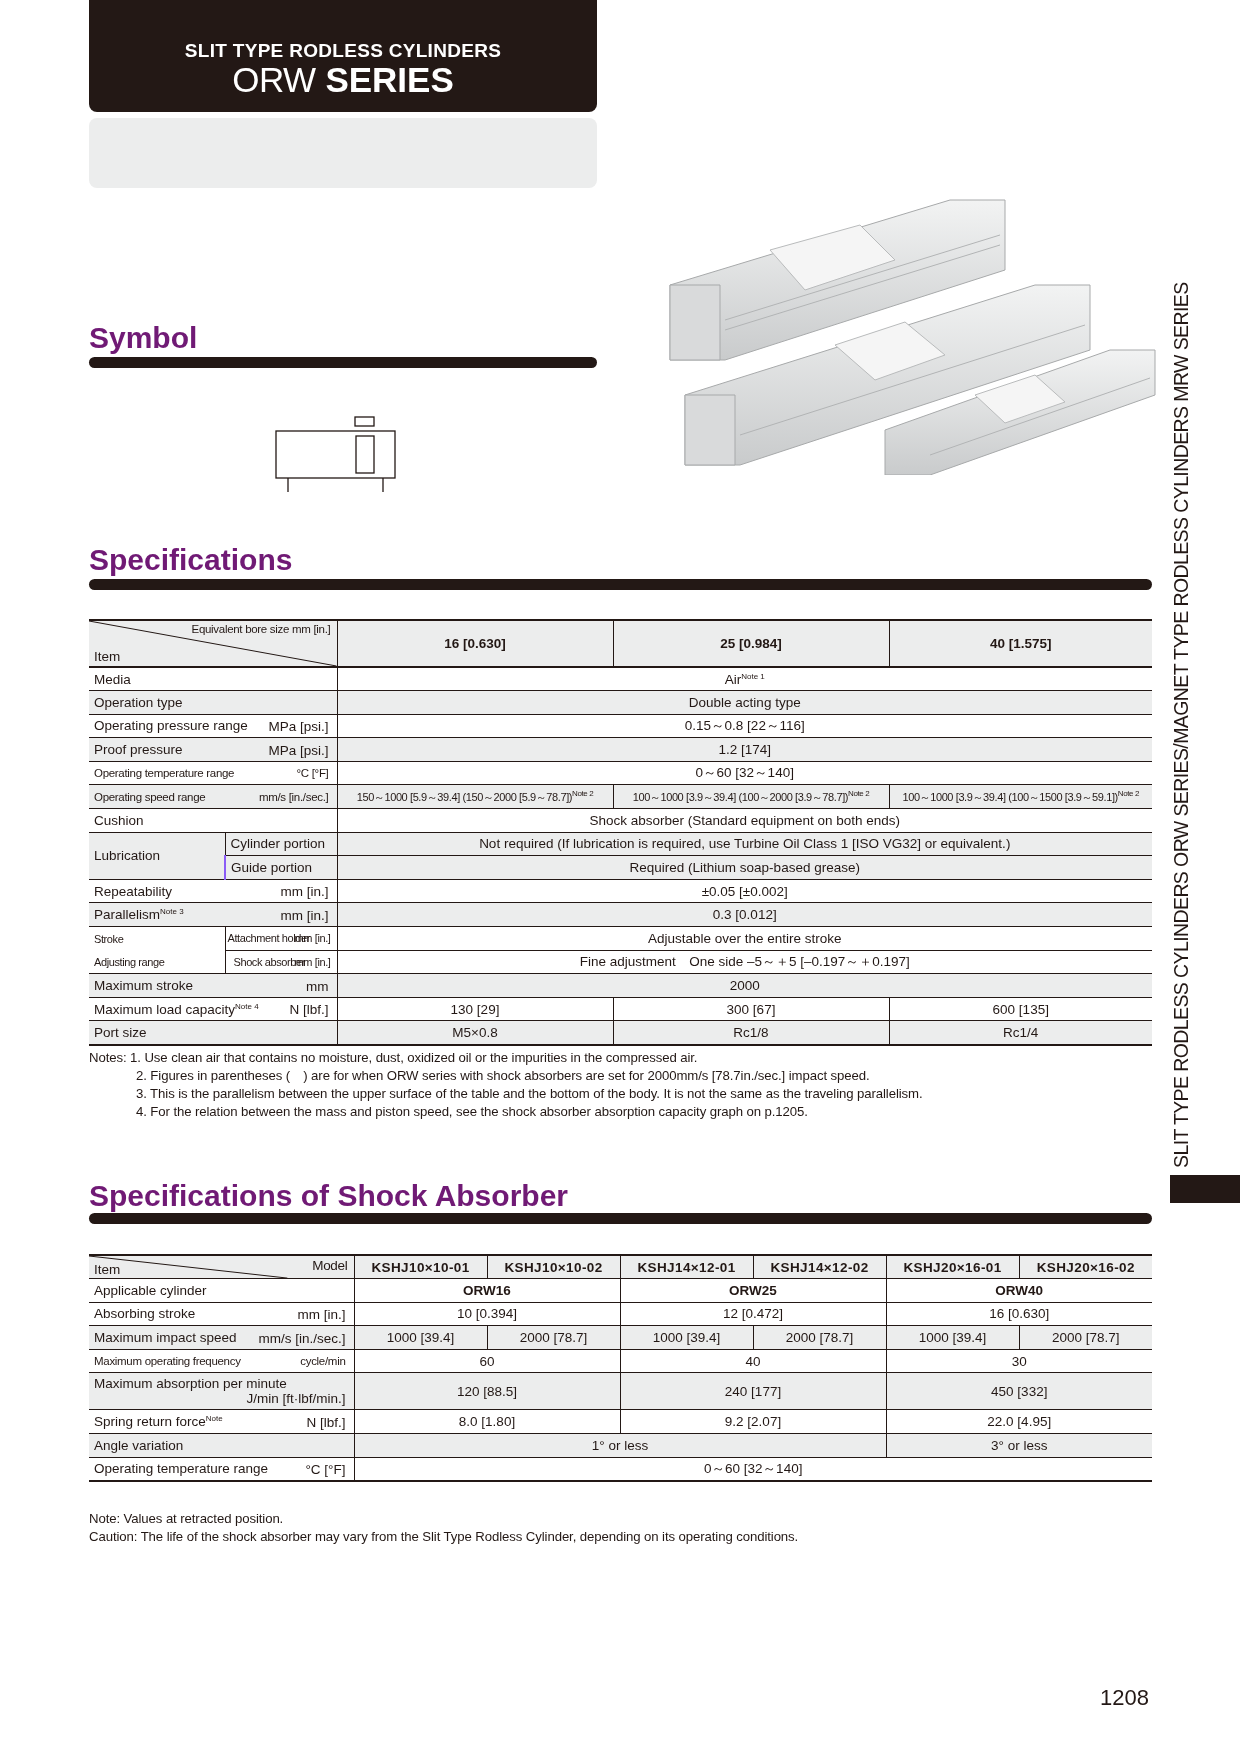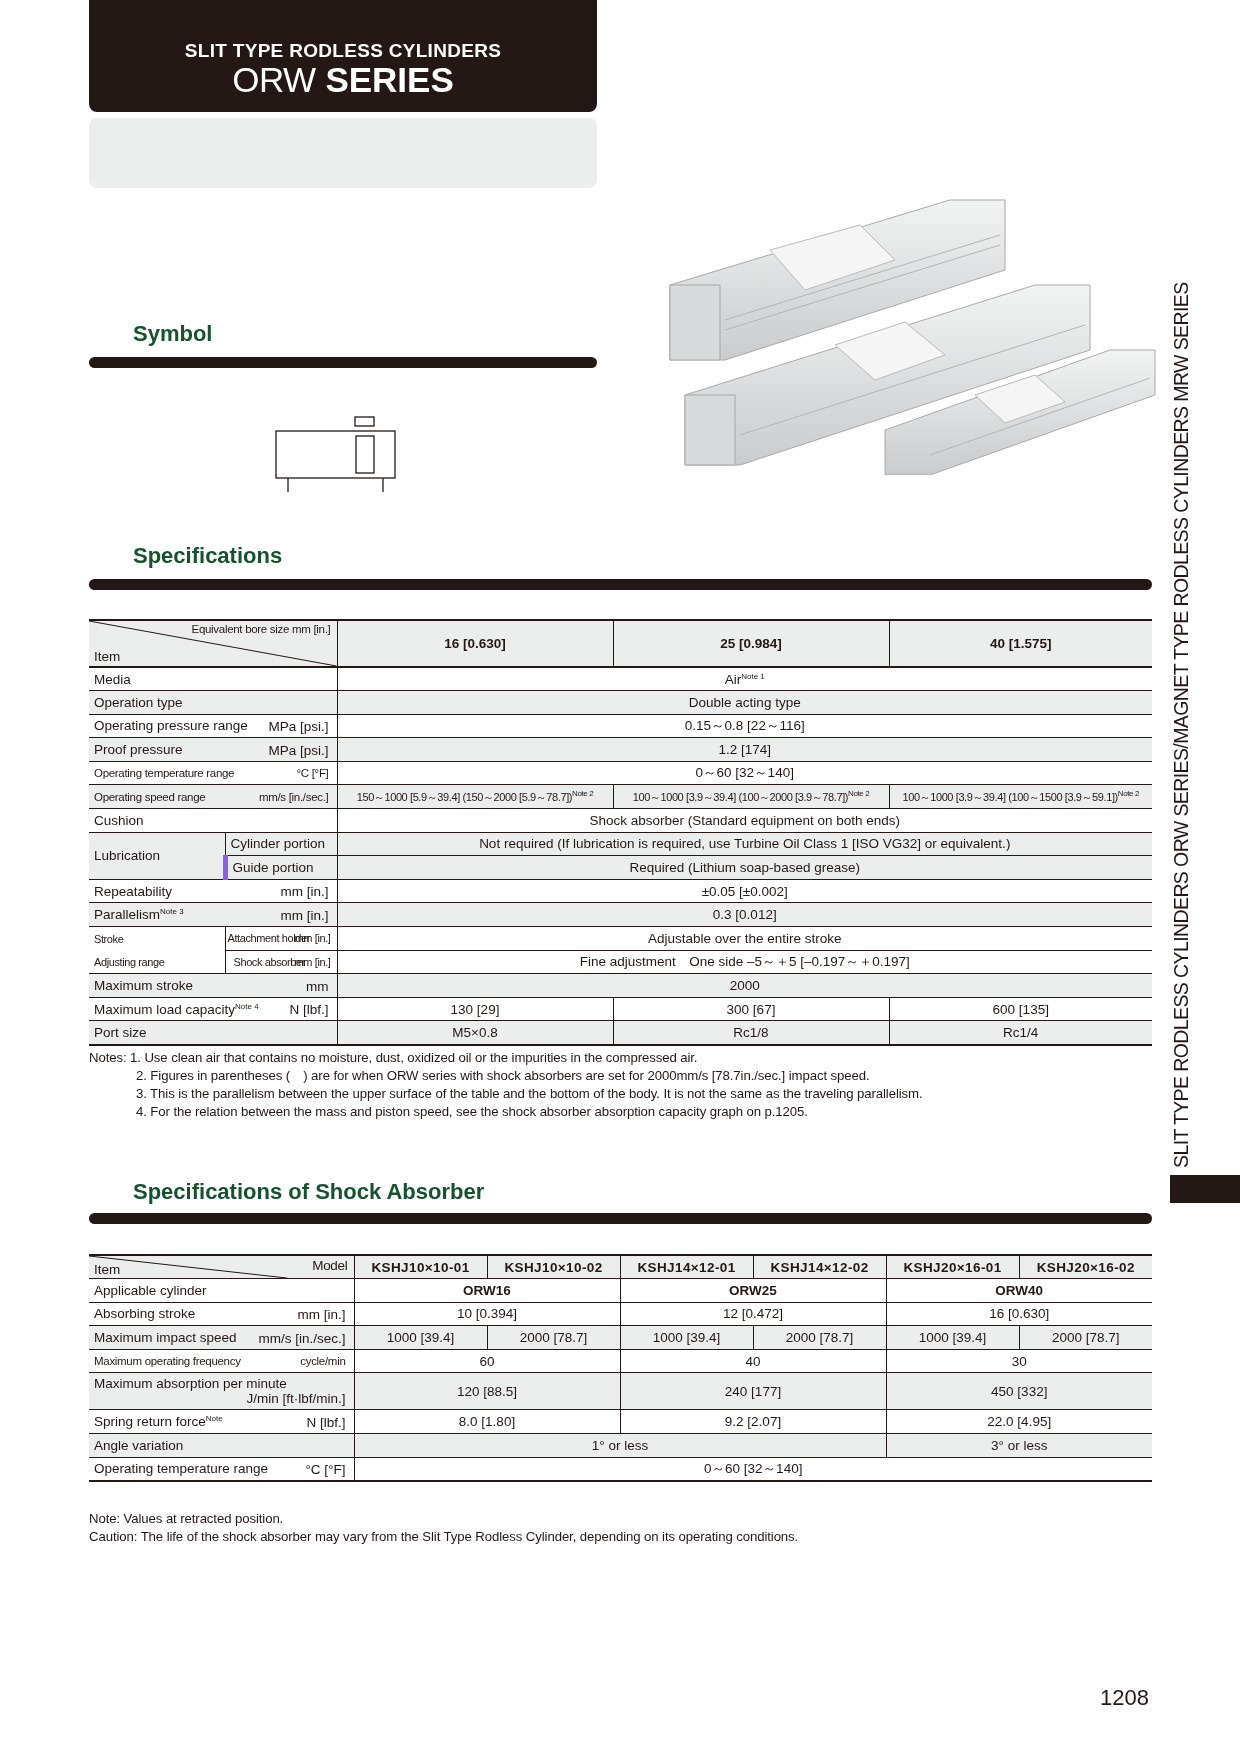--- a/index.html
+++ b/index.html
@@ -6,21 +6,21 @@
   html, body { width: 1240px; height: 1754px; background: #ffffff; }
   body { position: relative; font-family: "Liberation Sans", sans-serif; color: #231815; overflow: hidden; }
 
   .hdr { position: absolute; left: 89px; top: 0; width: 508px; height: 112px; background: #231815; border-radius: 0 0 8px 8px; color: #fff; text-align: center; }
   .hdr .sub { position: absolute; left: 0; right: 0; top: 40px; font-size: 19px; font-weight: bold; letter-spacing: 0.3px; }
   .hdr .ttl { position: absolute; left: 0; right: 0; top: 60px; font-size: 35px; }
   .hdr .ttl .thin { font-weight: normal; letter-spacing: -0.5px; }
   .hdr .ttl .bold { font-weight: bold; }
   .graybox { position: absolute; left: 89px; top: 118px; width: 508px; height: 70px; background: #eceded; border-radius: 8px; }
 
-  .sec-title { position: absolute; left: 89px; font-size: 22px; font-weight: bold; color: #14532d; margin-left: 44px; }
+  .sec-title { position: absolute; left: 89px; font-size: 30px; font-weight: bold; color: #701a75; }
   .sec-bar { position: absolute; left: 89px; height: 11px; background: #231815; border-radius: 6px; }
 
   .symbol { position: absolute; left: 270px; top: 410px; width: 140px; height: 90px; }
 
   .product { position: absolute; left: 650px; top: 180px; width: 510px; height: 295px; }
 
   .side-text { position: absolute; left: 1166px; top: 1168px; width: 844px; height: 30px; transform-origin: 0 0; transform: rotate(-90deg); font-size: 19.5px; font-family: "Liberation Sans Narrow", "Liberation Sans", sans-serif; letter-spacing: -0.6px; white-space: nowrap; line-height: 30px; text-align: center; color: #231815; }
   .side-tab { position: absolute; left: 1170px; top: 1175px; width: 70px; height: 28px; background: #231815; }
 
   table.spec { position: absolute; border-collapse: collapse; font-size: 13.5px; color: #231815; table-layout: fixed; }
@@ -157,21 +157,21 @@
   <tr>
     <td colspan="2">Cushion</td>
     <td colspan="3" class="c">Shock absorber (Standard equipment on both ends)</td>
   </tr>
   <tr class="g">
     <td rowspan="2" style="background:#eceded">Lubrication</td>
     <td>Cylinder portion</td>
     <td colspan="3" class="c">Not required (If lubrication is required, use Turbine Oil Class 1 [ISO VG32] or equivalent.)</td>
   </tr>
   <tr class="g">
-    <td style="border-left:5px solid #8b5cf6">Guide portion</td>
+    <td style="border-left:2px solid #8b5cf6">Guide portion</td>
     <td colspan="3" class="c">Required (Lithium soap-based grease)</td>
   </tr>
   <tr>
     <td colspan="2" class="lbl"><span>Repeatability</span><span class="u">mm [in.]</span></td>
     <td colspan="3" class="c">±0.05 [±0.002]</td>
   </tr>
   <tr class="g">
     <td colspan="2" class="lbl"><span>Parallelism</span><sup>Note 3</sup><span class="u">mm [in.]</span></td>
     <td colspan="3" class="c">0.3 [0.012]</td>
   </tr>

